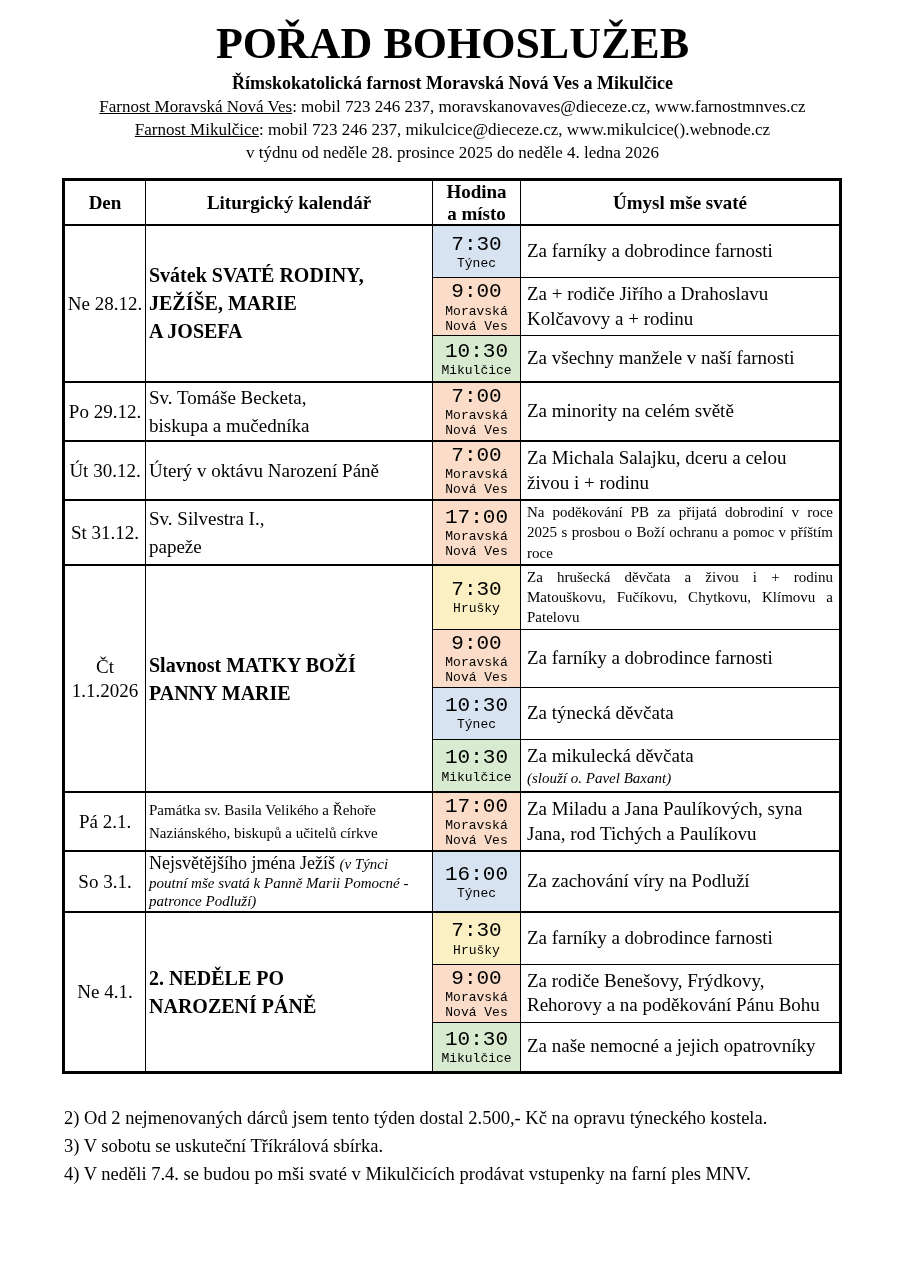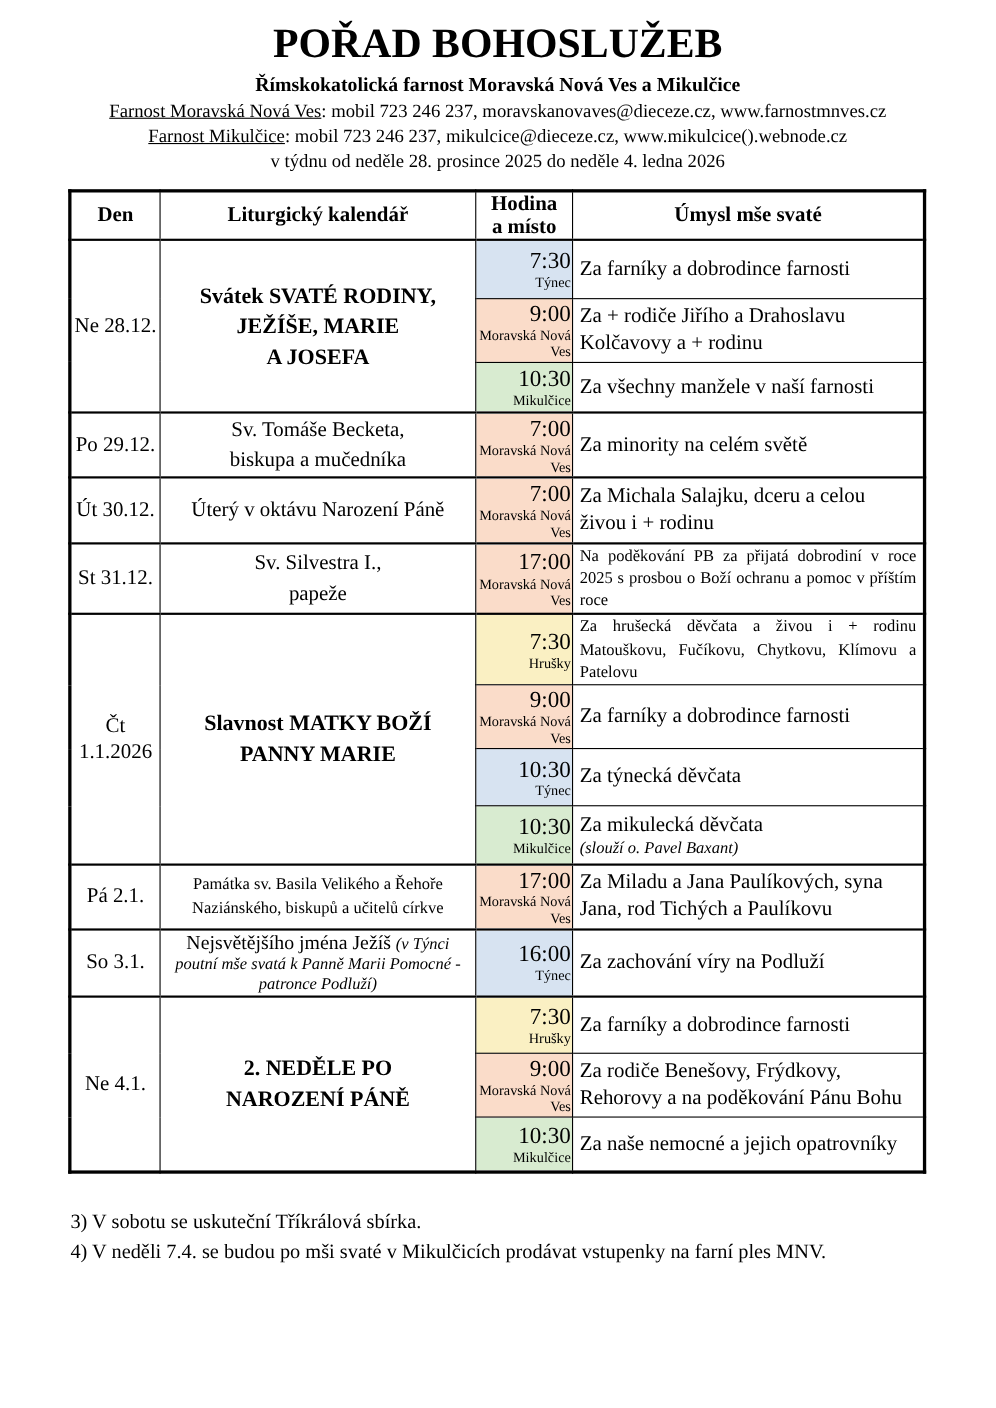--- a/index.html
+++ b/index.html
@@ -5,21 +5,21 @@
   * { box-sizing: border-box; }
   html,body { margin:0; padding:0; }
   body {
     width:905px; height:1280px; background:#ffffff; color:#000;
     font-family:"Liberation Serif", serif; overflow:hidden;
   }
   .page { padding-top:20px; }
 
   
   .doc-header { text-align:center; }
-  .doc-title { font-size:38px; font-weight:bold; line-height:1.1; margin:0; }
+  .doc-title { font-size:44px; font-weight:bold; line-height:1.1; margin:0; }
   .doc-subtitle { font-size:18px; font-weight:bold; margin-top:5px; }
   .doc-line { font-size:17px; margin-top:3px; }
   .und { text-decoration:underline;text-align:center; }
   .doc-week { font-size:17px; margin-top:3px; }
 
   
   table.schedule {
     border-collapse:collapse; table-layout:fixed;
     margin:15px 0 0 62px; width:777px;
     border:3px solid #000;
@@ -33,28 +33,28 @@
   th {
     font-size:19px; font-weight:bold; text-align:center;
     height:42px; border-bottom-width:2px; white-space:pre-line; line-height:1.12;
   }
   tr.grp > td { border-top-width:2px; }
 
   tr.h46 { height:46px; } tr.h50 { height:50px; } tr.h52 { height:52px; }
   tr.h53 { height:53px; } tr.h55 { height:55px; } tr.h57 { height:57px; }
 
   td.day { font-size:19px; text-align:center; white-space:pre-line; line-height:1.25; }
-  td.lit { text-align:center; white-space:pre-line; padding:1px 3px; }
+  td.lit { text-align:left; white-space:pre-line; padding:1px 3px; }
   .lit-big  { font-size:20px; font-weight:bold; line-height:1.4; }
   .lit-norm { font-size:19px; line-height:1.45; }
   .lit-sm   { font-size:15px; line-height:1.5; }
   .lit-main { font-size:18px; }
   .lit-note { font-size:15px; font-style:italic; }
 
-  td.tp { text-align:right; padding:1px; line-height:1.1; }
+  td.tp { text-align:center; padding:1px; line-height:1.1;font-family:Liberation Mono, monospace; }
   .tp .time  { display:block; font-size:21px; line-height:1.2; }
   .tp .place { display:block; font-size:13px; line-height:1.15; }
   .c-blue   { background:var(--c-blue); }
   .c-salmon { background:var(--c-salmon);margin-top:48px; }
   .c-green  { background:var(--c-green); }
   .c-yellow { background:var(--c-yellow); }
 
   td.intent { font-size:19px; padding:1px 6px; line-height:1.3; }
   td.intent.small { font-size:15px; text-align:justify; line-height:1.35; }
   .intent-note { display:block; font-size:15px; font-style:italic; line-height:1.2; }
@@ -227,17 +227,18 @@
         <td class="tp c-green">
             <span class="time">10:30</span>
             <span class="place">Mikulčice</span>
           </td>
         <td class="intent">Za naše nemocné a jejich opatrovníky</td>
       </tr>
     </tbody>
   </table>
 
   <div class="notes">
+    <div>2) Od 2 nejmenovaných dárců jsem tento týden dostal 2.500,- Kč na opravu týneckého kostela.</div>
     <div>3) V sobotu se uskuteční Tříkrálová sbírka.</div>
     <div>4) V neděli 7.4. se budou po mši svaté v Mikulčicích prodávat vstupenky na farní ples MNV.</div>
   </div>
 
 </div>
 
 </body></html>

